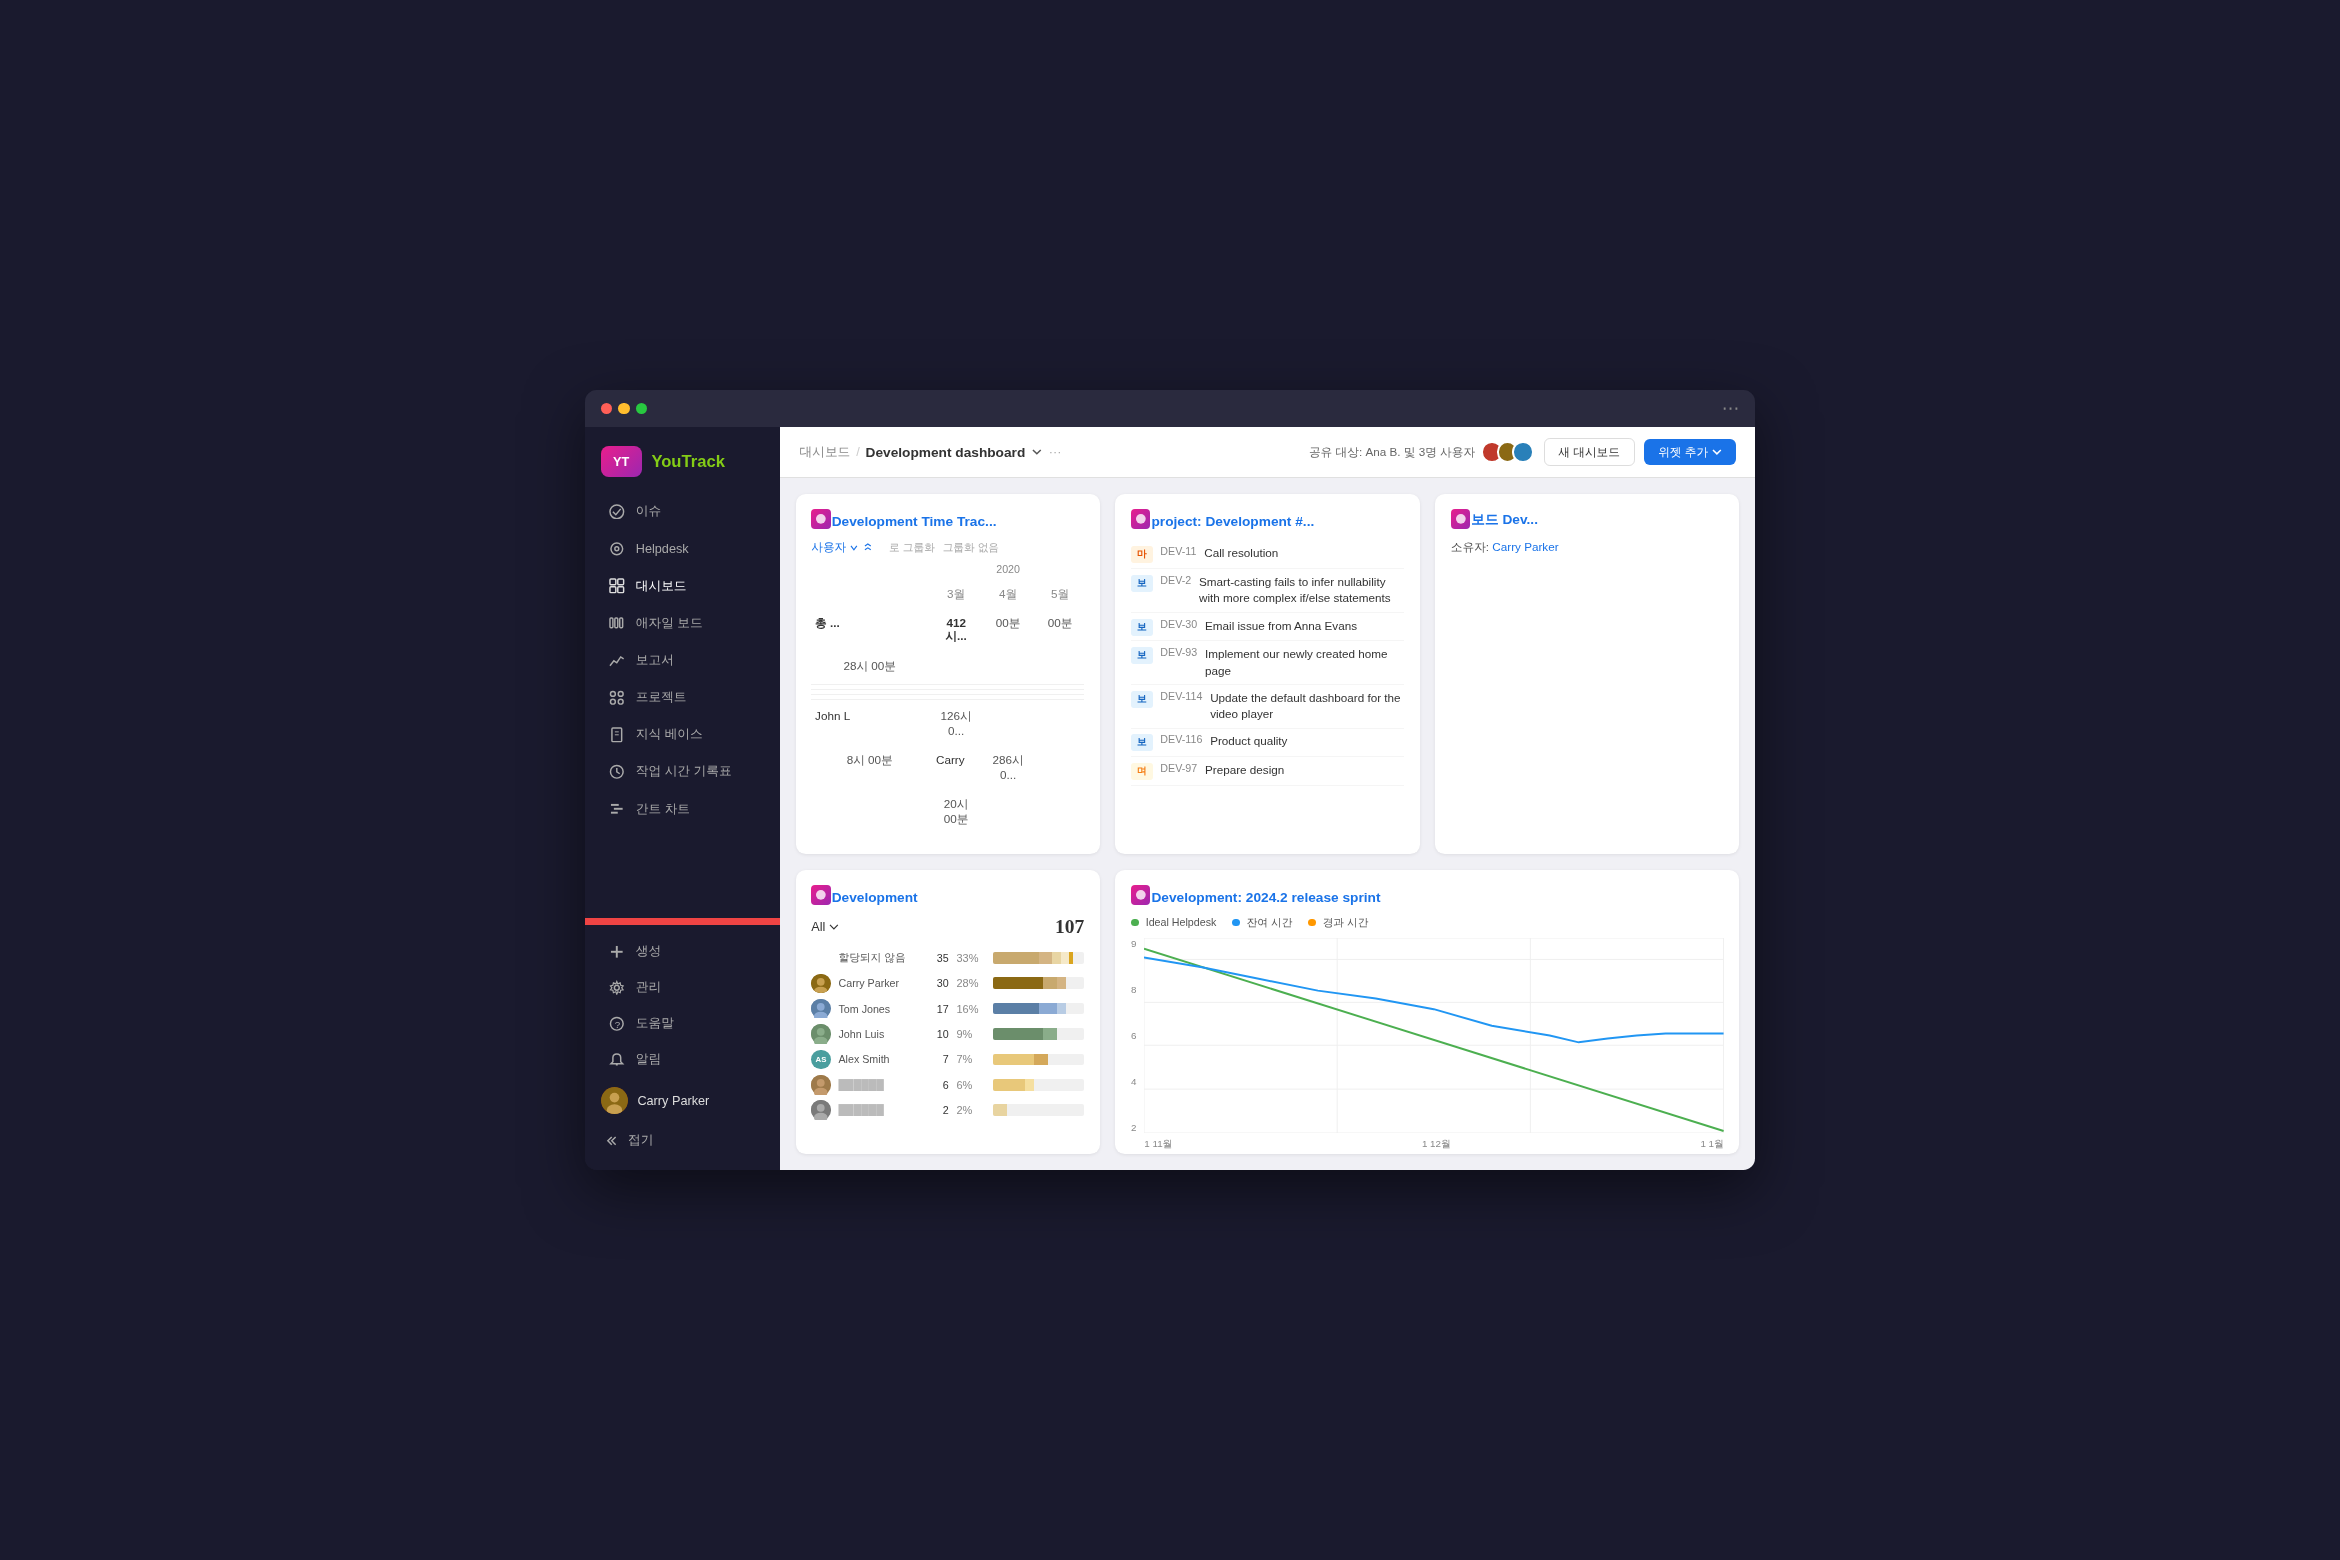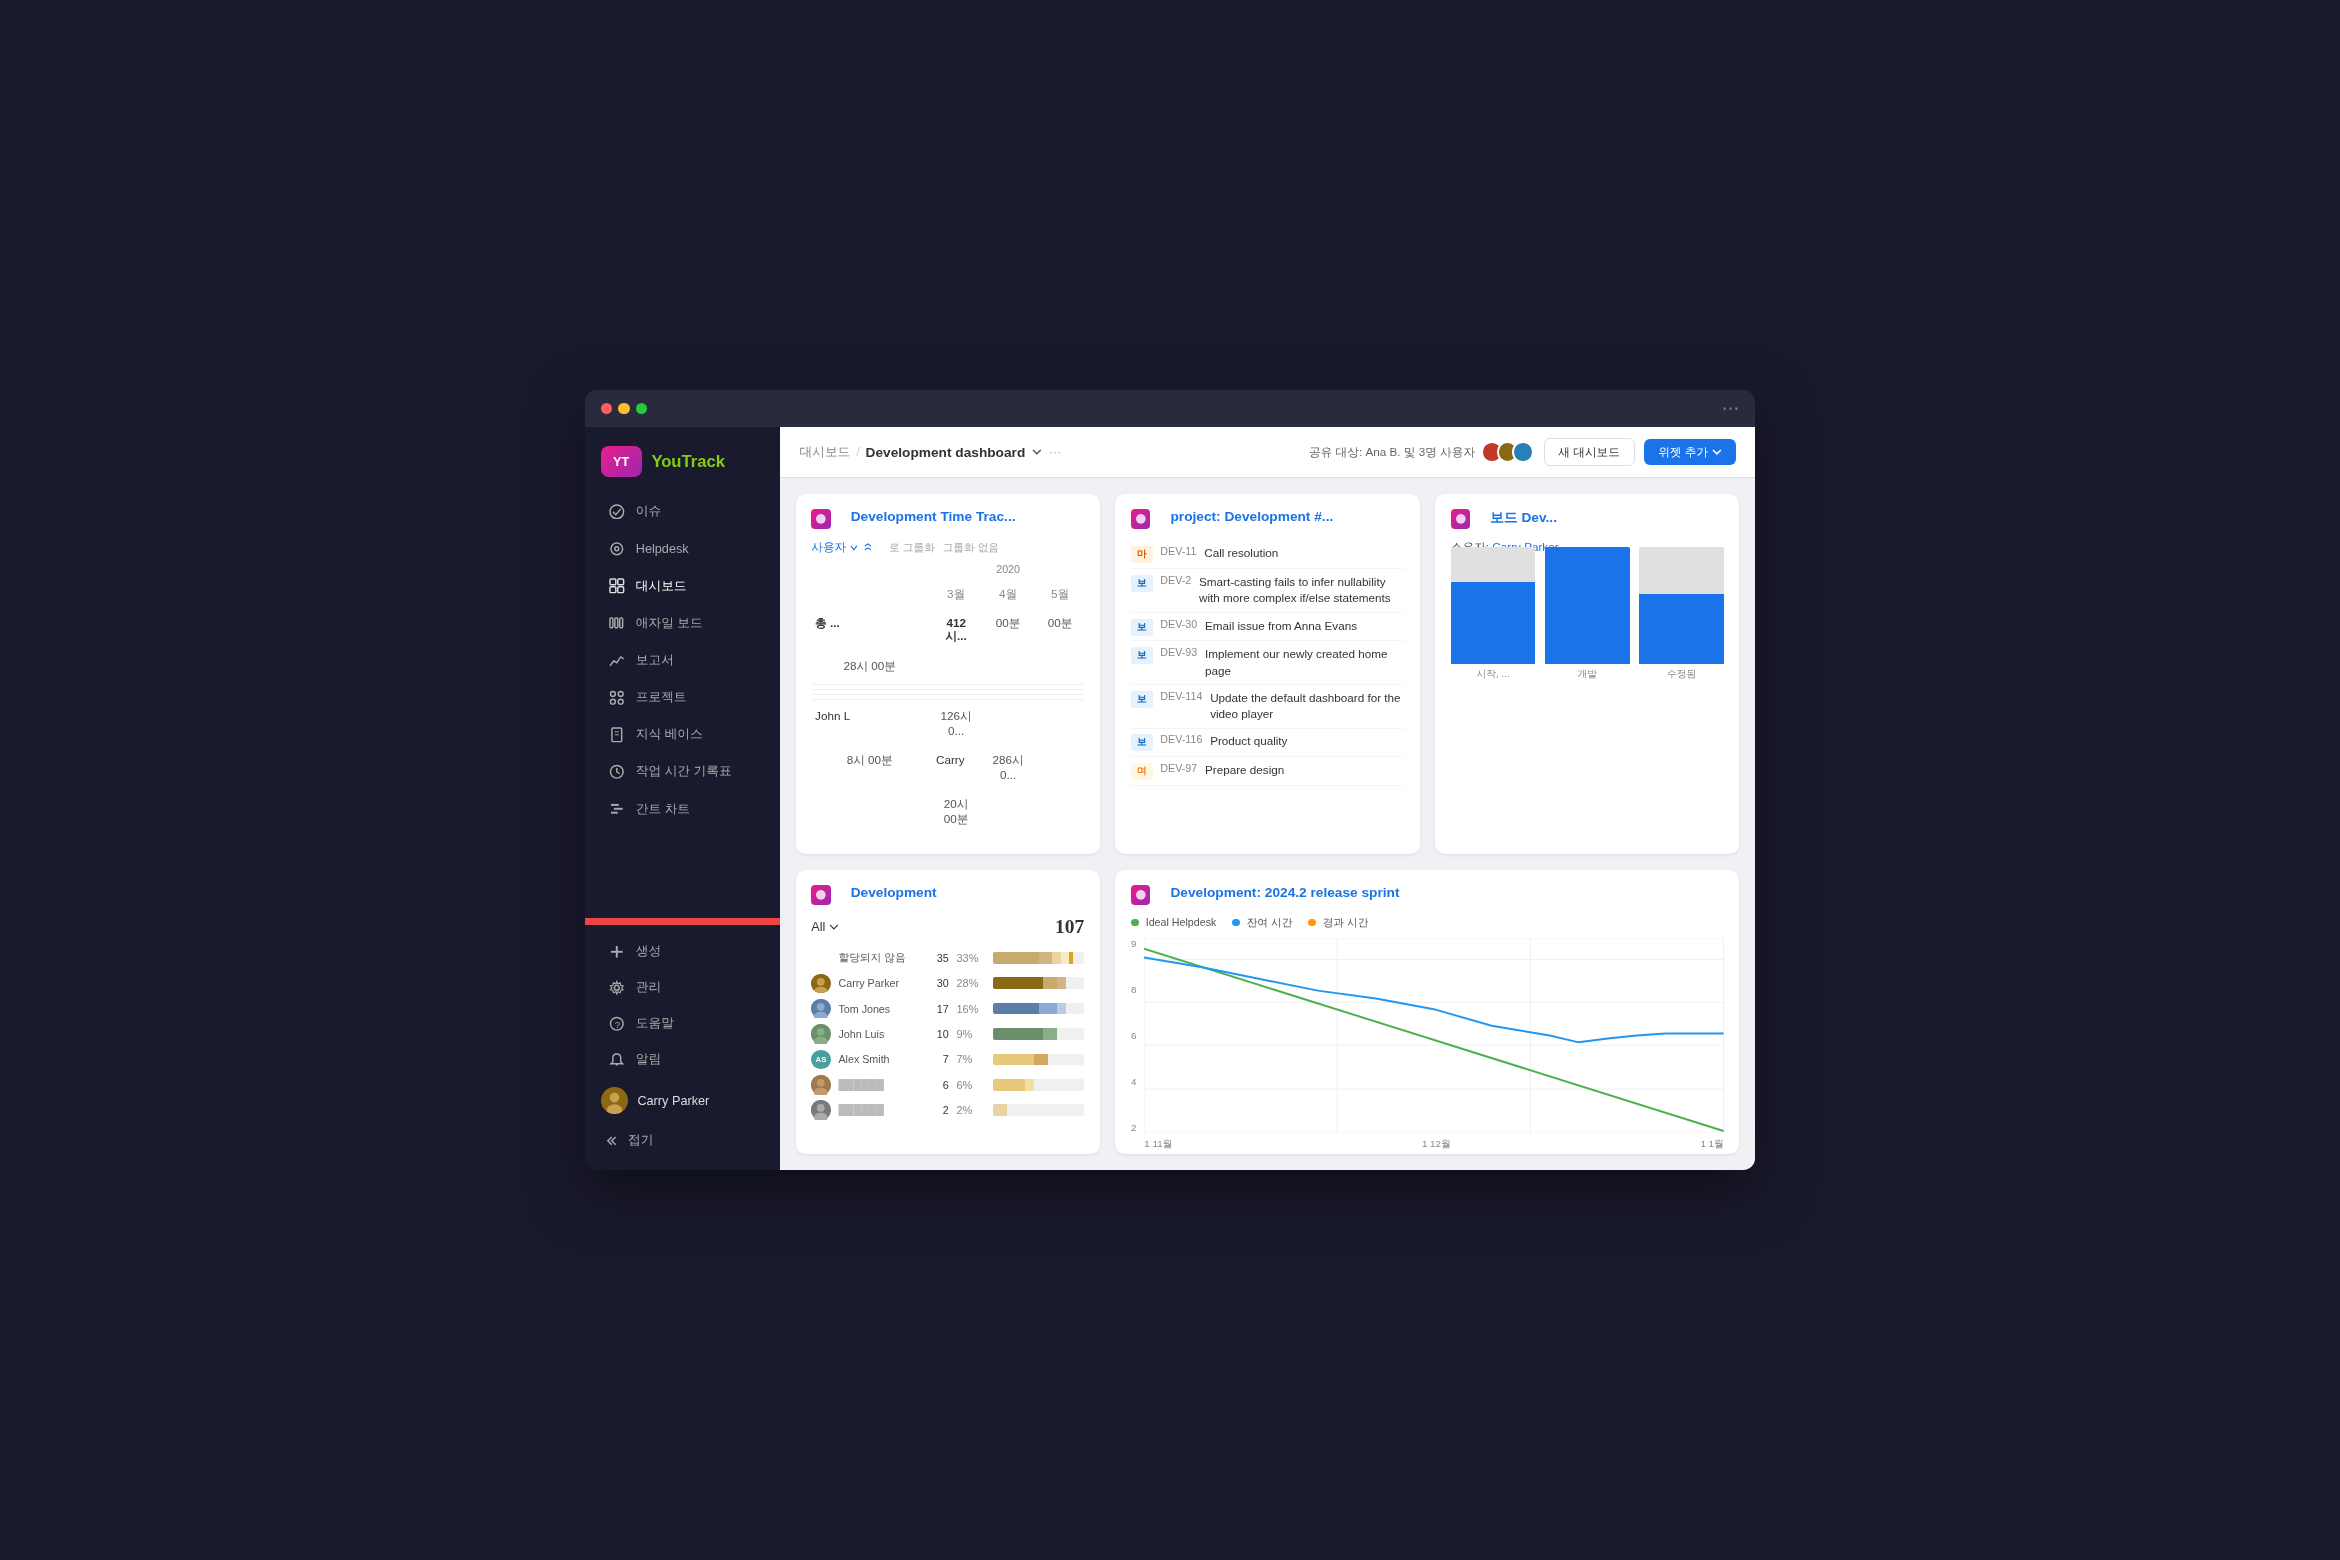--- a/index.html
+++ b/index.html
@@ -44,21 +44,21 @@
     .share-info { font-size: 11.7px; color: #666; display: flex; align-items: center; gap: 5.9px; }
     .avatar-stack { display: flex; }
     .mini-avatar { width: 21.5px; height: 21.5px; border-radius: 50%; border: 2px solid white; margin-left: -5.9px; background: #8b4513; }
     .mini-avatar:first-child { margin-left: 0; }
     .btn-new-dashboard { padding: 5.9px 13.7px; border: 1px solid #ddd; border-radius: 5.9px; background: white; font-size: 11.7px; color: #333; cursor: pointer; }
     .btn-add-widget { padding: 5.9px 13.7px; border: none; border-radius: 5.9px; background: #1a73e8; font-size: 11.7px; color: white; cursor: pointer; display: flex; align-items: center; gap: 3.9px; }
 
     .dashboard-grid { flex: 1; overflow-y: auto; padding: 15.6px; display: grid; grid-template-columns: 1fr 1fr 1fr; grid-template-rows: auto auto; gap: 15.6px; }
 
     .widget { background: white; border-radius: 9.8px; padding: 15.6px; box-shadow: 0 1px 3.9px rgba(0,0,0,0.08); overflow: hidden; }
-    .widget-header { display: flex; align-items: flex-start; gap: 20px; margin-bottom: 11.7px; }
+    .widget-header { display: flex; align-items: flex-end; gap: 1px; margin-bottom: 11.7px; }
     .widget-icon { width: 19.5px; height: 19.5px; background: linear-gradient(135deg, #e91e8c, #9c27b0); border-radius: 3.9px; display: flex; align-items: center; justify-content: center; font-size: 9.8px; }
     .widget-title { font-size: 13.7px; font-weight: 600; color: #1a73e8; }
 
     
     .time-widget { grid-column: 1; }
     .time-header-row { display: flex; align-items: center; gap: 15.6px; margin-bottom: 7.8px; }
     .user-filter { font-size: 11.7px; color: #1a73e8; display: flex; align-items: center; gap: 3.9px; cursor: pointer; }
     .group-btns { display: flex; gap: 7.8px; font-size: 10.7px; color: #aaa; }
     .time-months { display: grid; grid-template-columns: 117px 1fr 1fr 1fr; gap: 3.9px; font-size: 11.7px; }
     .year-label { grid-column: 2 / 5; color: #888; font-size: 10.7px; padding-bottom: 3.9px; text-align: center; }
@@ -432,46 +432,20 @@
               <svg width="11.7" height="11.7" viewBox="0 0 12 12">
                   <circle cx="6" cy="6" r="5" fill="white" opacity="0.8"></circle>
                 </svg>
             </div>
             <span class="widget-title">보드 Dev...</span>
           </div>
           <div class="owner-line">
             <span>소유자:</span>
             <span class="owner-name">Carry Parker</span>
           </div>
-          <div style="display:flex;gap:9.8px;align-items:flex-end;height:137px;padding-bottom:23.4px;position:relative;">
-
-            <div style="display:flex;flex-direction:column;align-items:center;flex:1;">
-              <div style="display:flex;flex-direction:column;width:100%;height:117px;justify-content:flex-end;">
-                <div style="background:#e0e0e0;height:30%;width:100%;border-radius:2px 2px 0 0;"></div>
-                <div style="background:#1a73e8;height:70%;width:100%;"></div>
-              </div>
-              <span style="font-size:9.8px;color:#888;margin-top:3.9px;text-align:center;">시작, ...</span>
-            </div>
-
-            <div style="display:flex;flex-direction:column;align-items:center;flex:1;">
-              <div style="display:flex;flex-direction:column;width:100%;height:117px;justify-content:flex-end;">
-                <div style="background:#1a73e8;height:20%;width:100%;border-radius:2px 2px 0 0;"></div>
-                <div style="background:#1a73e8;height:80%;width:100%;"></div>
-              </div>
-              <span style="font-size:9.8px;color:#888;margin-top:3.9px;text-align:center;">개발</span>
-            </div>
-
-            <div style="display:flex;flex-direction:column;align-items:center;flex:1;">
-              <div style="display:flex;flex-direction:column;width:100%;height:117px;justify-content:flex-end;">
-                <div style="background:#e0e0e0;height:40%;width:100%;border-radius:2px 2px 0 0;"></div>
-                <div style="background:#1a73e8;height:60%;width:100%;"></div>
-              </div>
-              <span style="font-size:9.8px;color:#888;margin-top:3.9px;text-align:center;">수정됨</span>
-            </div>
-          </div>
         </div>
 
         <div class="widget dev-widget">
           <div class="widget-header">
             <div class="widget-icon">
               <svg width="11.7" height="11.7" viewBox="0 0 12 12">
                   <circle cx="6" cy="6" r="5" fill="white" opacity="0.8"></circle>
                 </svg>
             </div>
             <span class="widget-title">Development</span>

